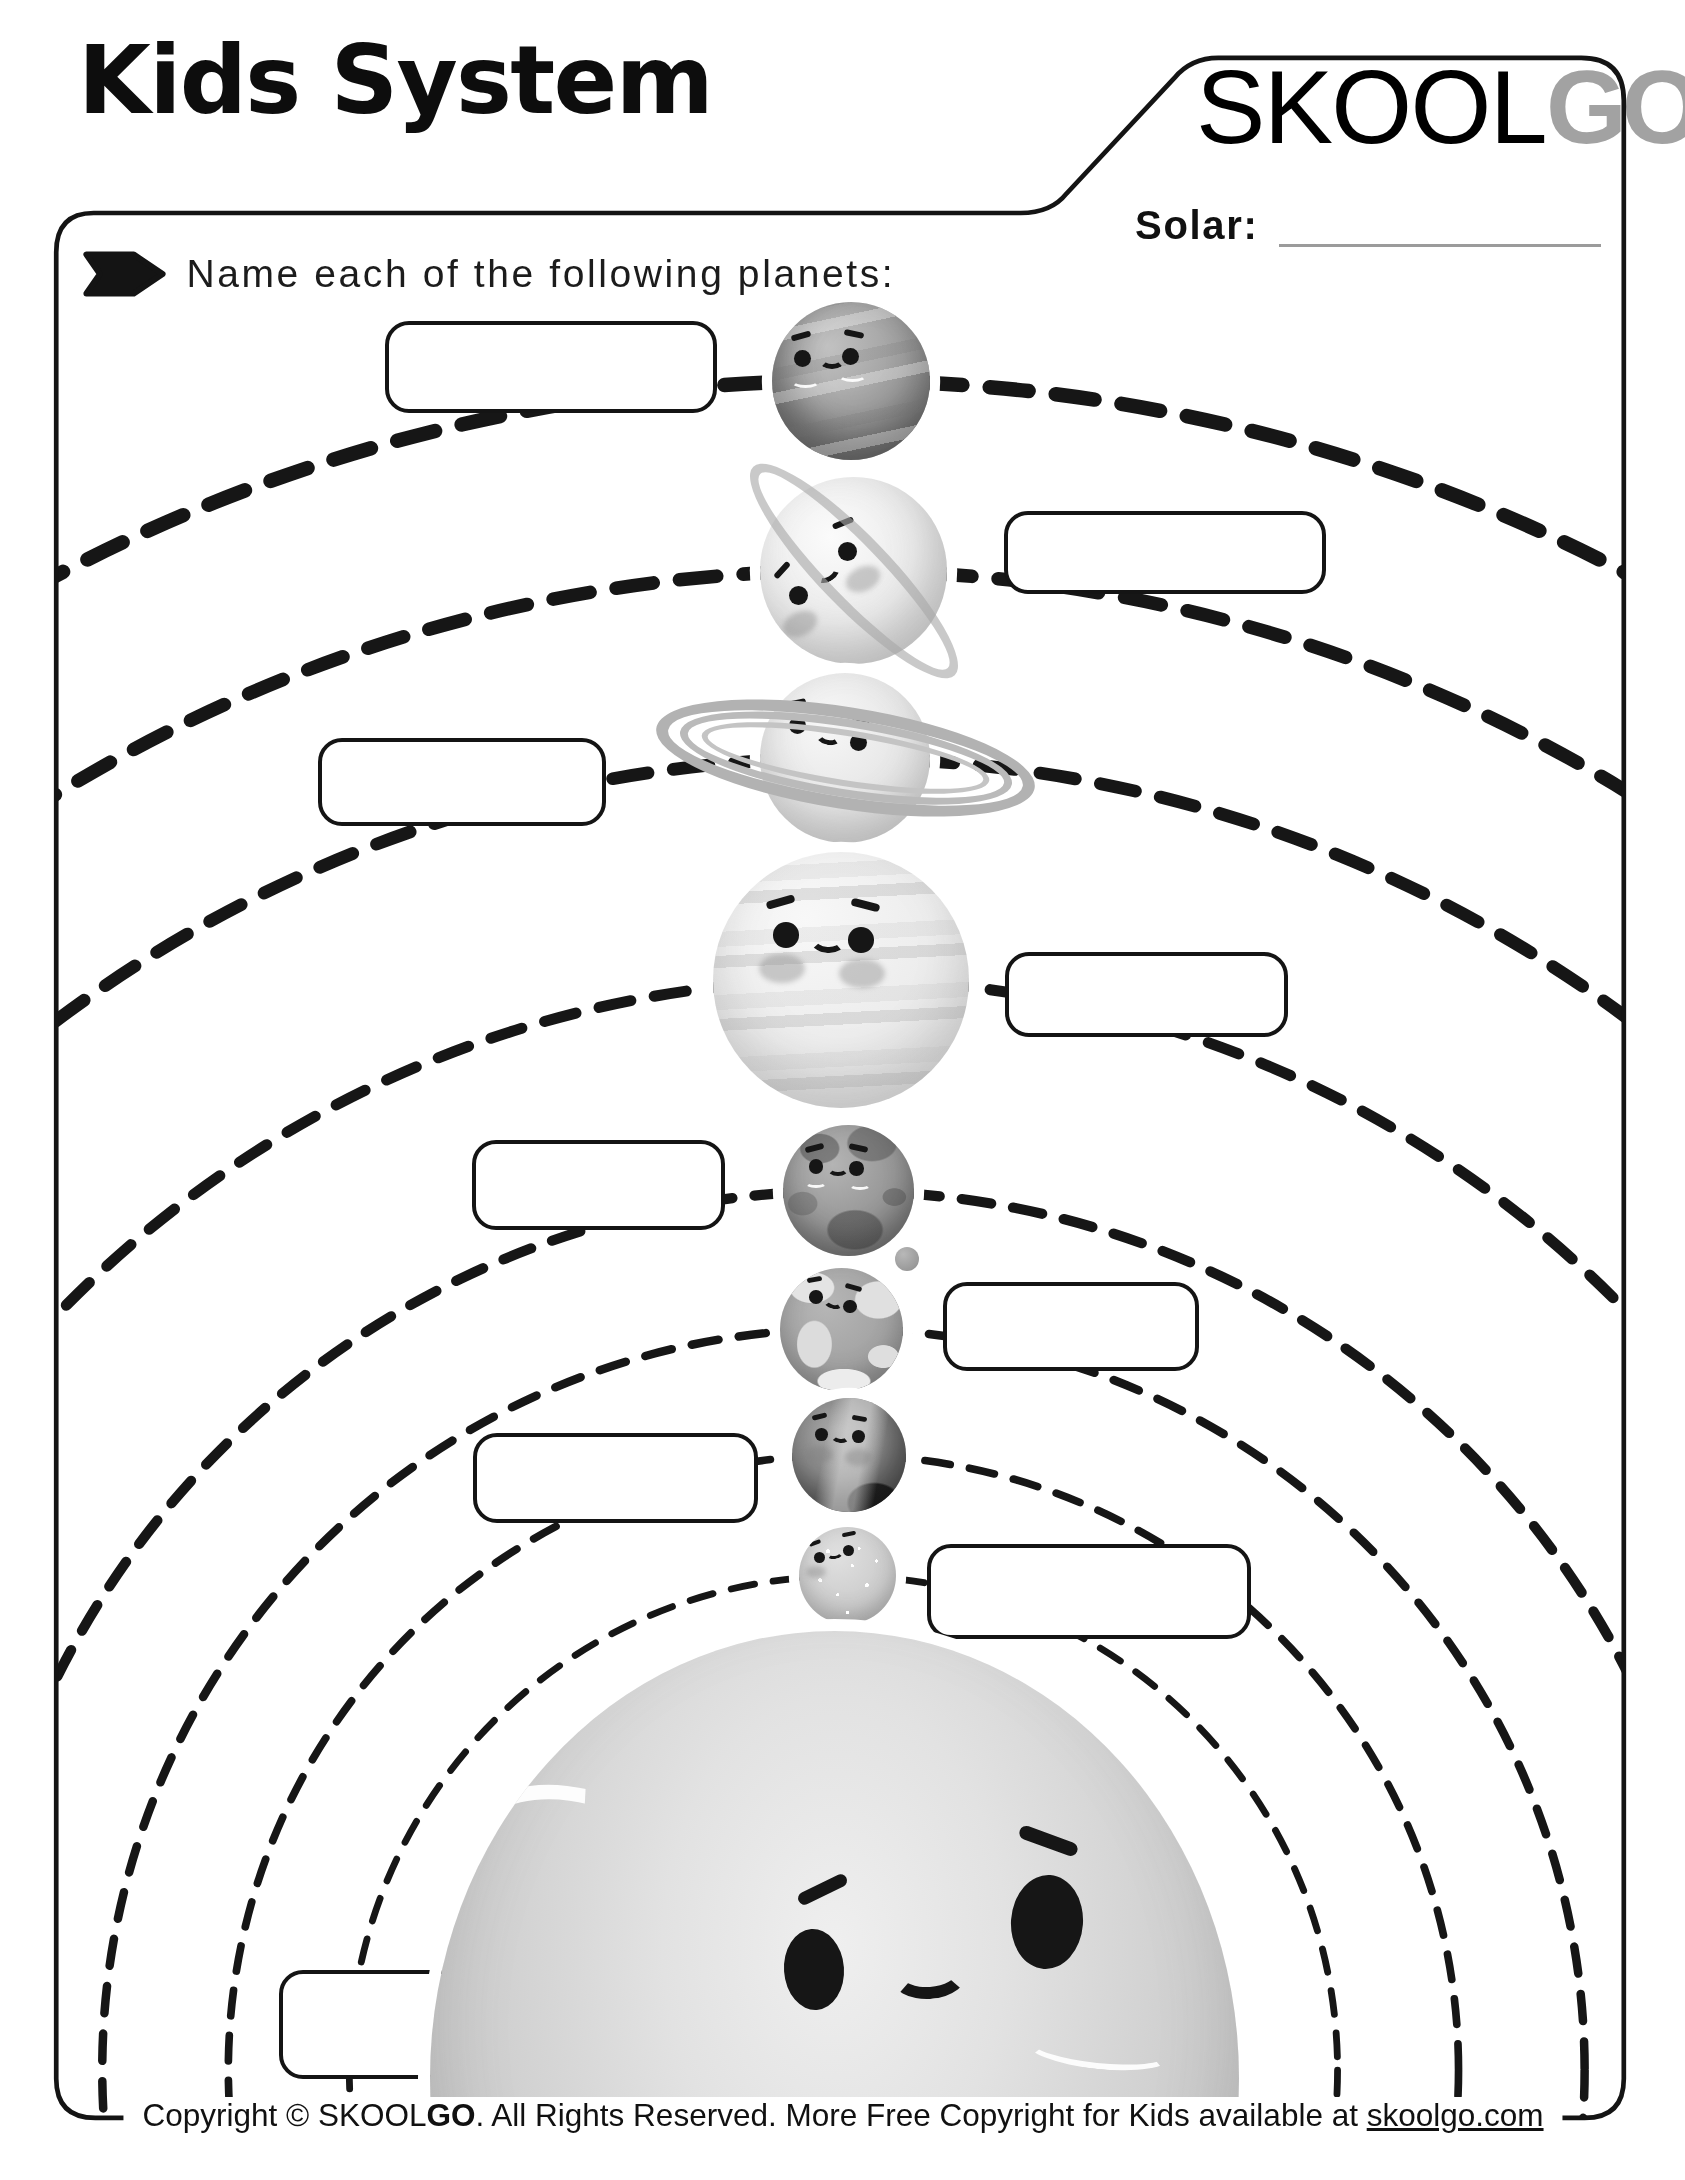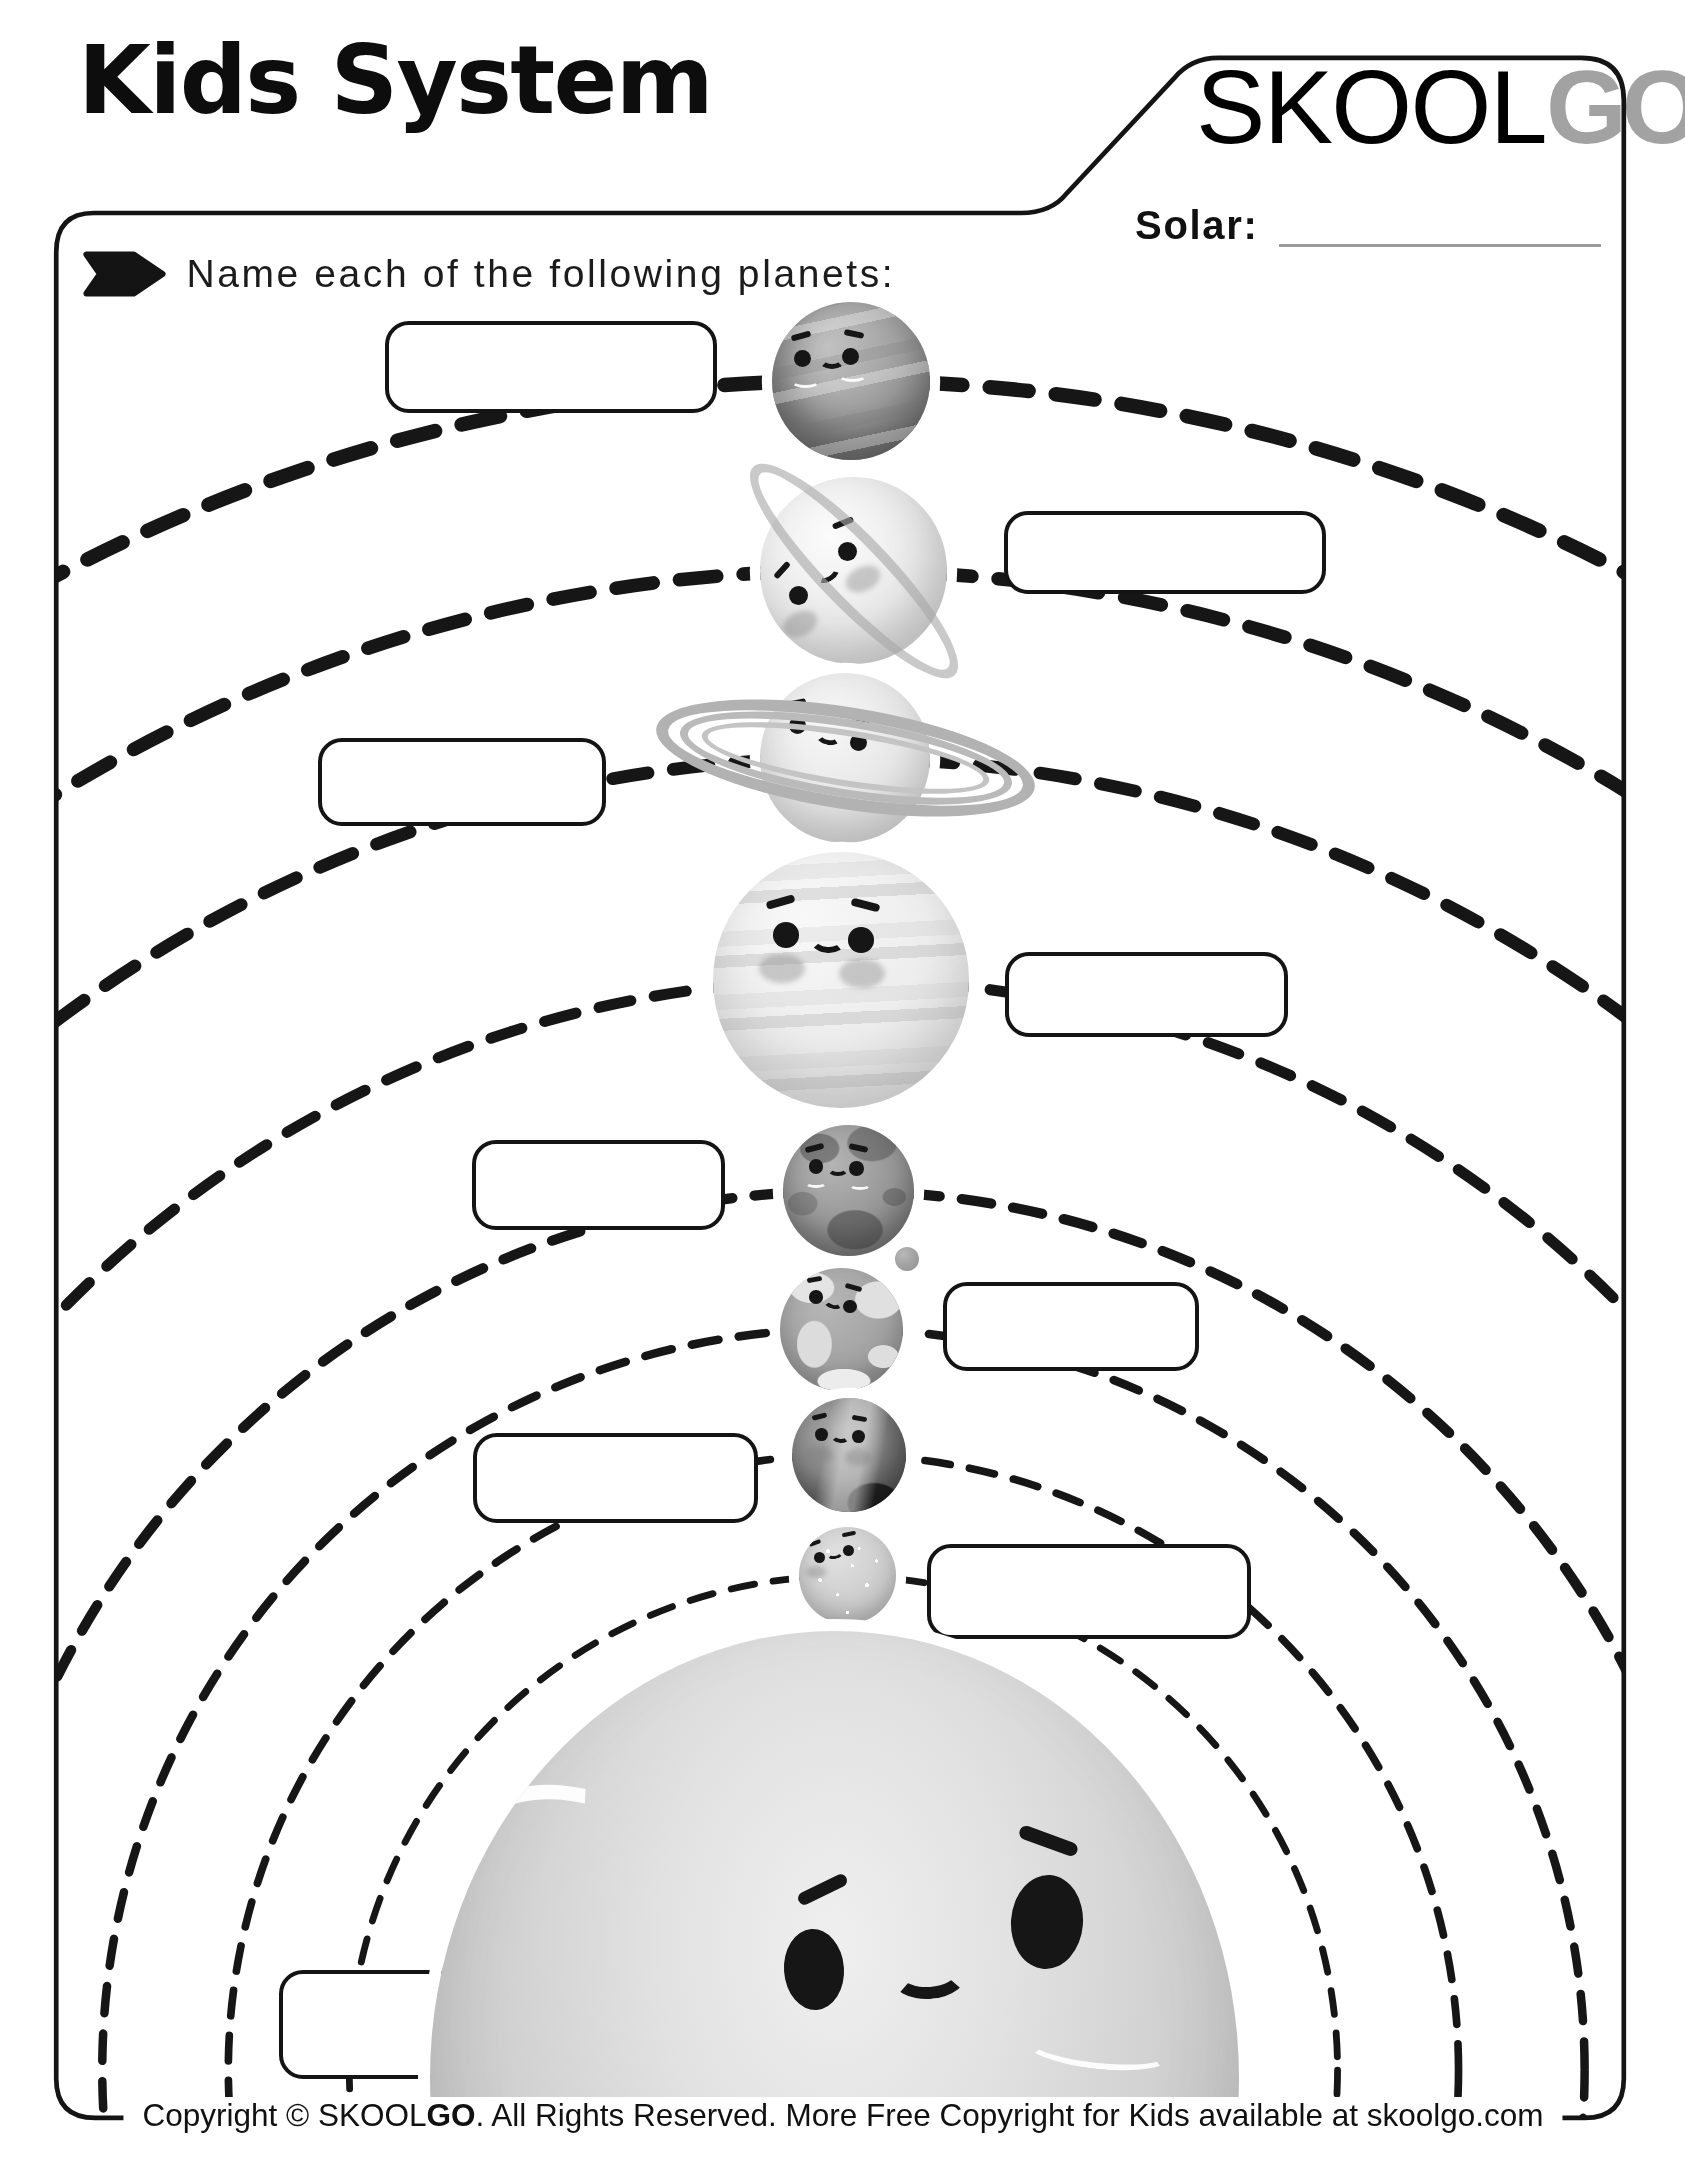--- a/index.html
+++ b/index.html
@@ -113,21 +113,21 @@
   
   .sun{position:absolute;left:374px;top:1418px;width:809px;height:894px;border-radius:50%;
        z-index:3;overflow:hidden;
        background:radial-gradient(ellipse at 50% 35%,#efefef 0%,#e2e2e2 30%,#d0d0d0 60%,#bfbfbf 85%,#b4b4b4 100%);
        box-shadow:0 0 0 12px #fff, inset 0 -51px 77px rgba(95,95,95,.22);}
 
   
   .footer{position:absolute;left:50%;top:2097px;transform:translateX(-50%);z-index:6;
           background:#fff;padding:0 19px;font-size:31.5px;white-space:nowrap;color:#111;}
   .footer .fb{font-weight:bold;}
-  .footer .fl{}
+  .footer .fl{text-decoration:underline;}
 </style>
 </head>
 <body>
 
 <div class="page">
 
   <h1 class="title">Kids System</h1>
 
   <div class="logo">
     <span class="l1">SKOOL</span><span class="l2">GO</span>

